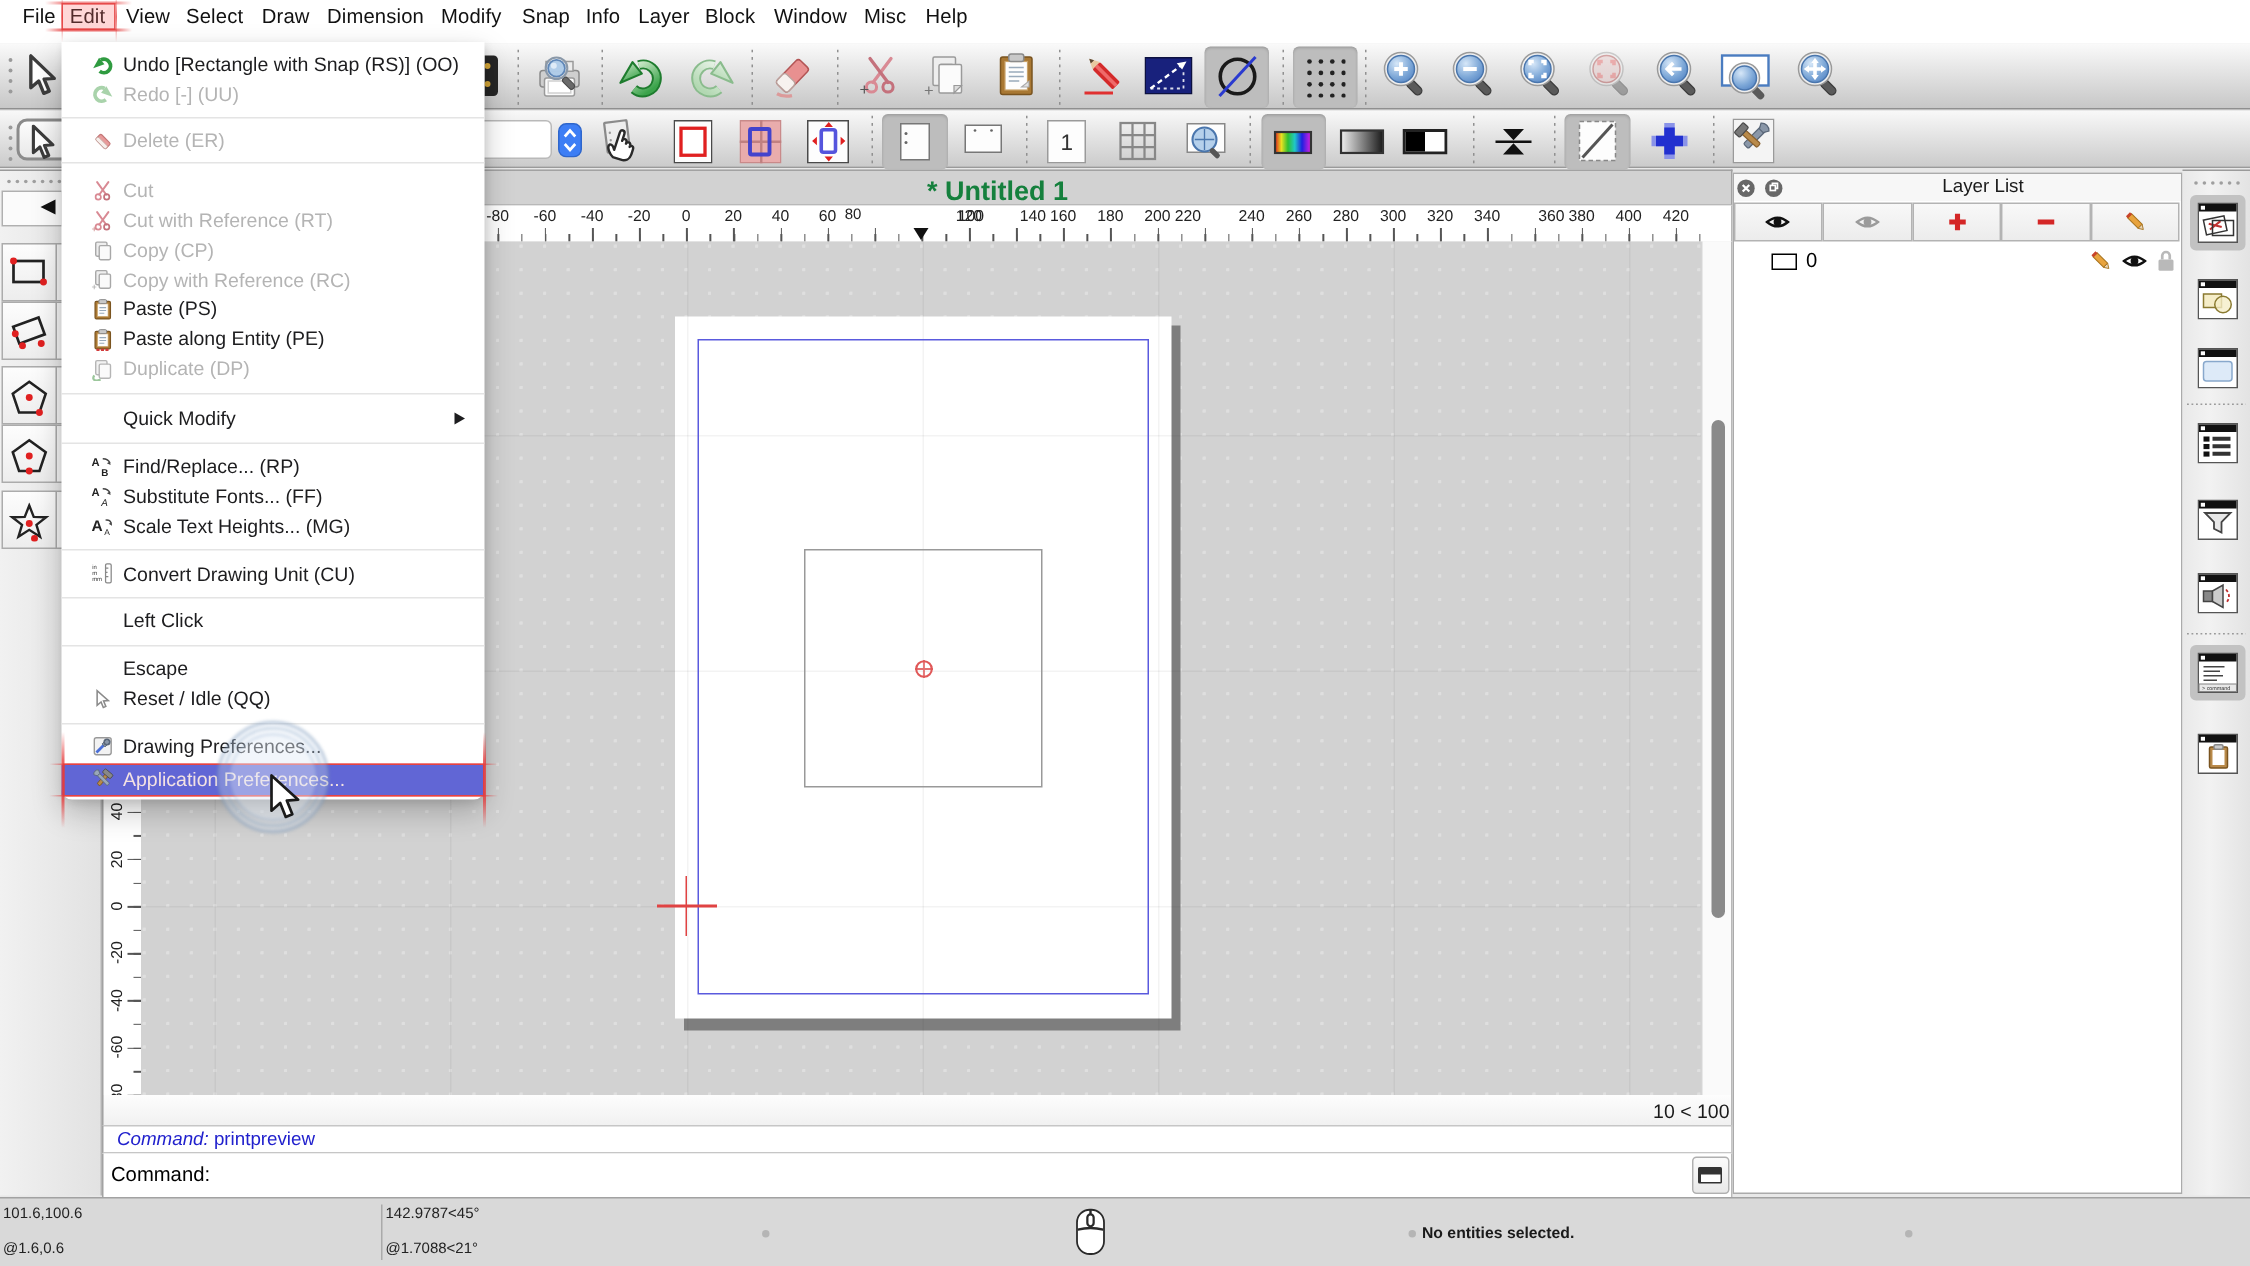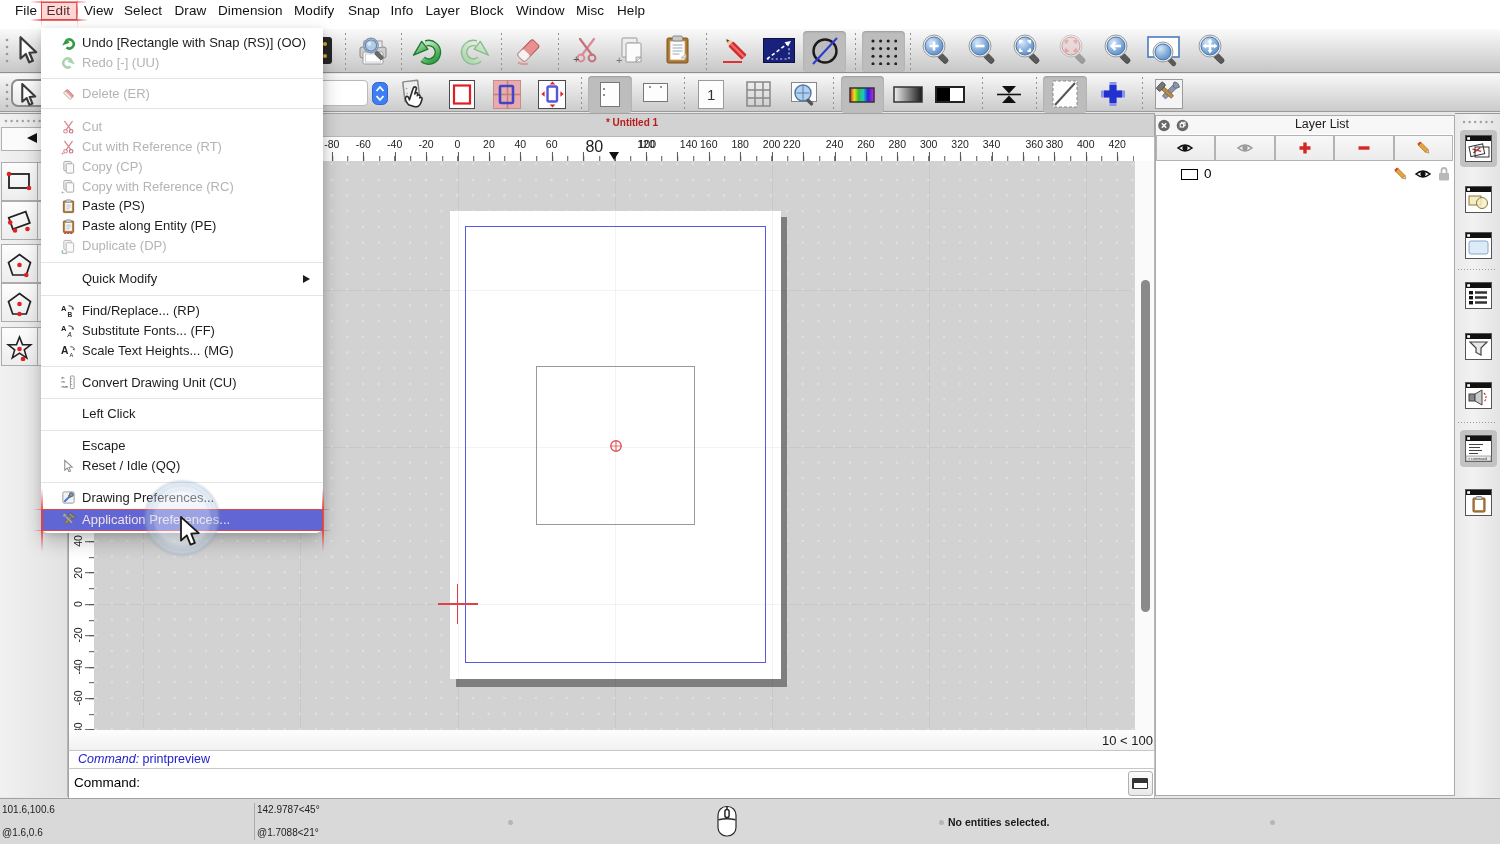--- a/index.html
+++ b/index.html
@@ -408,33 +408,33 @@
     <circle cx="13.5" cy="23" r="2.3" fill="#e02020"></circle>
   </svg>
 <div class="abs" style="left:0.5px;top:326.5px;width:37px;height:39px;background:linear-gradient(180deg,#fdfdfd,#ededed);border:1px solid #acacac"></div>
 <div class="abs" style="left:37.5px;top:326.5px;width:4px;height:39px;background:#f5f5f5;border-top:1px solid #acacac;border-bottom:1px solid #acacac"></div>
 <svg class="abs" style="left:6px;top:335px" width="27" height="26" viewBox="0 0 27 26">
     <path d="M13.5 2 L16.5 9.6 L24.8 9.8 L18.3 14.9 L20.7 22.8 L13.5 18.2 L6.3 22.8 L8.7 14.9 L2.2 9.8 L10.5 9.6 Z" fill="none" stroke="#222" stroke-width="1.6"></path>
     <circle cx="13.5" cy="14" r="2.3" fill="#e02020"></circle>
     <circle cx="17" cy="24" r="2.3" fill="#e02020"></circle>
   </svg>
 <div class="abs" style="left:68px;top:113px;width:1086.5px;height:23.5px;background:#d2d2d2;border:1px solid #a2a2a2;border-bottom:1px solid #b8b8b8"></div>
-<div class="abs" style="left:552px;top:117px;width:160px;text-align:center;font-size:10px;font-weight:700;color:#b91c1c">* Untitled 1</div>
+<div class="abs" style="left:552px;top:117px;width:160px;text-align:right;font-size:18px;font-weight:700;color:#15803d">* Untitled 1</div>
 <div class="abs" style="left:68px;top:136.5px;width:1086.5px;height:24.5px;background:#fff;border-left:1px solid #a2a2a2;border-right:1px solid #b8b8b8"></div>
 <div class="abs" style="left:94px;top:155.5px;width:1040px;height:5.5px;background-image:repeating-linear-gradient(90deg,#555 0 1px,transparent 1px 15.707px);background-position:2.24px 0"></div>
 <div class="abs" style="left:94px;top:151.5px;width:1040px;height:9.5px;background-image:repeating-linear-gradient(90deg,#555 0 1px,transparent 1px 31.414px);background-position:17.95px 0"></div>
 <div class="abs" style="left:311.8px;top:137.5px;width:40px;text-align:center;font-size:10.5px;color:#222">-80</div>
 <div class="abs" style="left:343.3px;top:137.5px;width:40px;text-align:center;font-size:10.5px;color:#222">-60</div>
 <div class="abs" style="left:374.7px;top:137.5px;width:40px;text-align:center;font-size:10.5px;color:#222">-40</div>
 <div class="abs" style="left:406.1px;top:137.5px;width:40px;text-align:center;font-size:10.5px;color:#222">-20</div>
 <div class="abs" style="left:437.5px;top:137.5px;width:40px;text-align:center;font-size:10.5px;color:#222">0</div>
 <div class="abs" style="left:468.9px;top:137.5px;width:40px;text-align:center;font-size:10.5px;color:#222">20</div>
 <div class="abs" style="left:500.3px;top:137.5px;width:40px;text-align:center;font-size:10.5px;color:#222">40</div>
 <div class="abs" style="left:531.7px;top:137.5px;width:40px;text-align:center;font-size:10.5px;color:#222">60</div>
-<div class="abs" style="left:563.2px;top:137.5px;width:40px;text-align:right;font-size:16px;color:#222">80</div>
+<div class="abs" style="left:563.2px;top:137.5px;width:40px;text-align:left;font-size:10px;color:#222">80</div>
 <div class="abs" style="left:616px;top:137.5px;width:40px;text-align:right;font-size:10.5px;color:#222">100</div>
 <div class="abs" style="left:626.0px;top:137.5px;width:40px;text-align:center;font-size:10.5px;color:#222">120</div>
 <div class="abs" style="left:657.4px;top:137.5px;width:40px;text-align:right;font-size:10.5px;color:#222">140</div>
 <div class="abs" style="left:688.8px;top:137.5px;width:40px;text-align:center;font-size:10.5px;color:#222">160</div>
 <div class="abs" style="left:720.2px;top:137.5px;width:40px;text-align:center;font-size:10.5px;color:#222">180</div>
 <div class="abs" style="left:751.6px;top:137.5px;width:40px;text-align:center;font-size:10.5px;color:#222">200</div>
 <div class="abs" style="left:783.1px;top:137.5px;width:40px;font-size:10.5px;color:#222">220</div>
 <div class="abs" style="left:814.5px;top:137.5px;width:40px;text-align:center;font-size:10.5px;color:#222">240</div>
 <div class="abs" style="left:845.9px;top:137.5px;width:40px;text-align:center;font-size:10.5px;color:#222">260</div>
 <div class="abs" style="left:877.3px;top:137.5px;width:40px;text-align:center;font-size:10.5px;color:#222">280</div>

